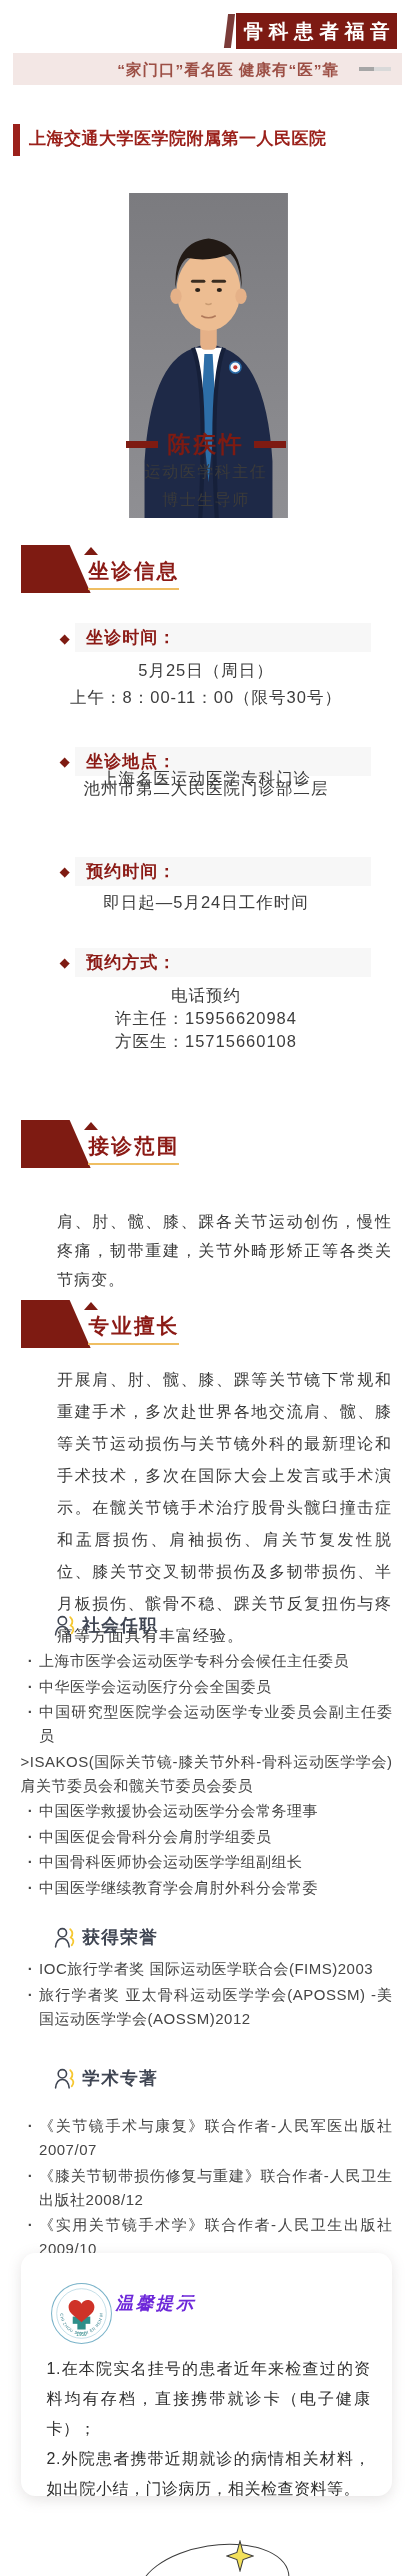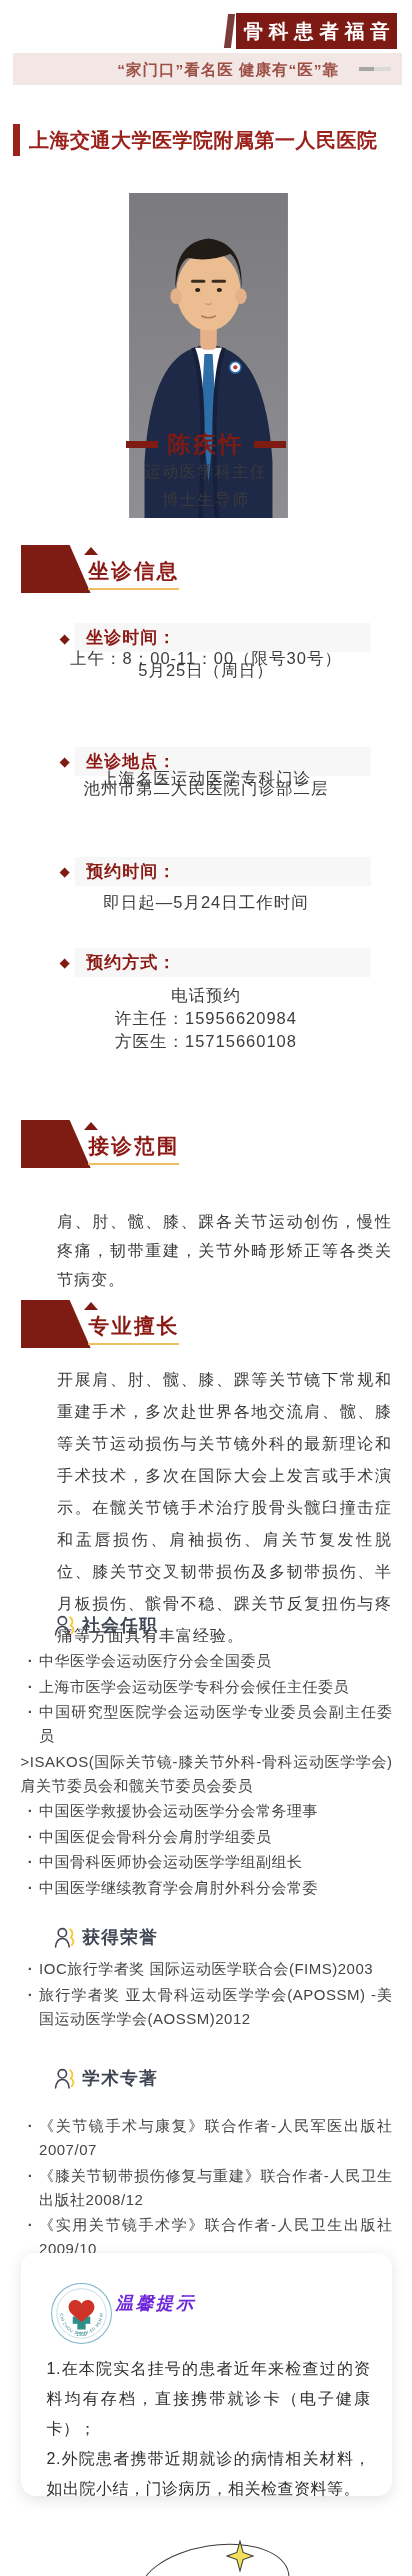--- a/index.html
+++ b/index.html
@@ -12,21 +12,21 @@
           display:flex;align-items:center;justify-content:center;}
   .banner span{color:#ffffff;font-size:19.6px;font-weight:bold;letter-spacing:5.7px;padding-left:5.7px;white-space:nowrap;}
   .strip{position:absolute;left:13px;top:53px;width:389px;height:32px;background:#f3e7e5;}
   .strip-text{position:absolute;right:63px;top:6.7px;font-size:15.5px;font-weight:bold;color:#9c4f45;letter-spacing:1px;white-space:nowrap;}
   .strip-dash{position:absolute;right:11.3px;top:14.4px;display:flex;}
   .strip-dash .d1{width:15.5px;height:3.6px;background:#a6a6a6;}
   .strip-dash .d2{width:16.5px;height:3.6px;background:#d9d9d9;}
 
   
   .hosp-bar{position:absolute;left:13px;top:124px;width:6.7px;height:32px;background:#9b211b;}
-  .hosp-title{position:absolute;left:29px;top:127px;font-size:20px;font-weight:bold;color:#9b211b;letter-spacing:0.5px;white-space:nowrap;}
+  .hosp-title{position:absolute;left:29px;top:127px;font-size:17px;font-weight:bold;color:#9b211b;letter-spacing:0.5px;white-space:nowrap;}
 
   
   .photo{position:absolute;left:129px;top:193px;width:159px;height:325px;}
 
   
   .name-row{position:absolute;left:0;top:429px;width:412px;display:flex;align-items:center;justify-content:center;gap:9.3px;}
   .name-dash{width:32px;height:6.7px;background:#7e1b12;}
   .doctor-name{font-size:23px;font-weight:bold;color:#7e1b12;letter-spacing:2.6px;}
   .doc-title{position:absolute;left:0;width:412px;text-align:center;font-size:16px;color:#3a3a3a;letter-spacing:1.5px;}
   .doc-title.t1{top:462px;} .doc-title.t2{top:490px;}
@@ -138,21 +138,21 @@
     <div class="tri"></div>
     <span class="sec-title">坐诊信息</span>
     <div class="sec-underline"></div>
   </div>
 
   <span class="info-diamond" style="top:631px">◆</span>
   <div class="info-box" style="top:623px">
     <span class="lbl">坐诊时间：</span>
   </div>
   <div class="info-line" style="top:660px">5月25日（周日）</div>
-  <div class="info-line" style="top:648px">上午：8：00-11：00（限号30号）</div>
+  <div class="info-line" style="top:687px">上午：8：00-11：00（限号30号）</div>
 
   <span class="info-diamond" style="top:754px">◆</span>
   <div class="info-box" style="top:747px">
     <span class="lbl">坐诊地点：</span>
   </div>
   <div class="info-line" style="top:778px">池州市第二人民医院门诊部二层</div>
   <div class="info-line" style="top:768px">上海名医运动医学专科门诊</div>
 
   <span class="info-diamond" style="top:864px">◆</span>
   <div class="info-box" style="top:857px">
@@ -186,22 +186,22 @@
 
   <div class="icon-header" id="hdr-social">
     <svg width="23" height="23" viewBox="0 0 44 44">
       <circle cx="16" cy="13" r="8" fill="none" stroke="#3f4552" stroke-width="3"></circle>
       <path d="M3,40 Q5,24 16,24 Q27,24 29,40" fill="none" stroke="#3f4552" stroke-width="3" stroke-linecap="round"></path>
       <path d="M31,6 Q39,14 32,22 Q41,27 34,37" fill="none" stroke="#f6c833" stroke-width="3.5" stroke-linecap="round"></path>
     </svg>
     <span class="ih-title">社会任职</span>
   </div>
   <ul class="plain-list" id="list-social">
+    <li>上海市医学会运动医学专科分会候任主任委员</li>
     <li>中华医学会运动医疗分会全国委员</li>
-    <li>上海市医学会运动医学专科分会候任主任委员</li>
     <li>中国研究型医院学会运动医学专业委员会副主任委员</li>
     <li class="no-dot">&gt;ISAKOS(国际关节镜-膝关节外科-骨科运动医学学会)肩关节委员会和髋关节委员会委员</li>
     <li>中国医学救援协会运动医学分会常务理事</li>
     <li>中国医促会骨科分会肩肘学组委员</li>
     <li>中国骨科医师协会运动医学学组副组长</li>
     <li>中国医学继续教育学会肩肘外科分会常委</li>
   </ul>
 
   <div class="icon-header" id="hdr-honor">
     <svg width="23" height="23" viewBox="0 0 44 44">

